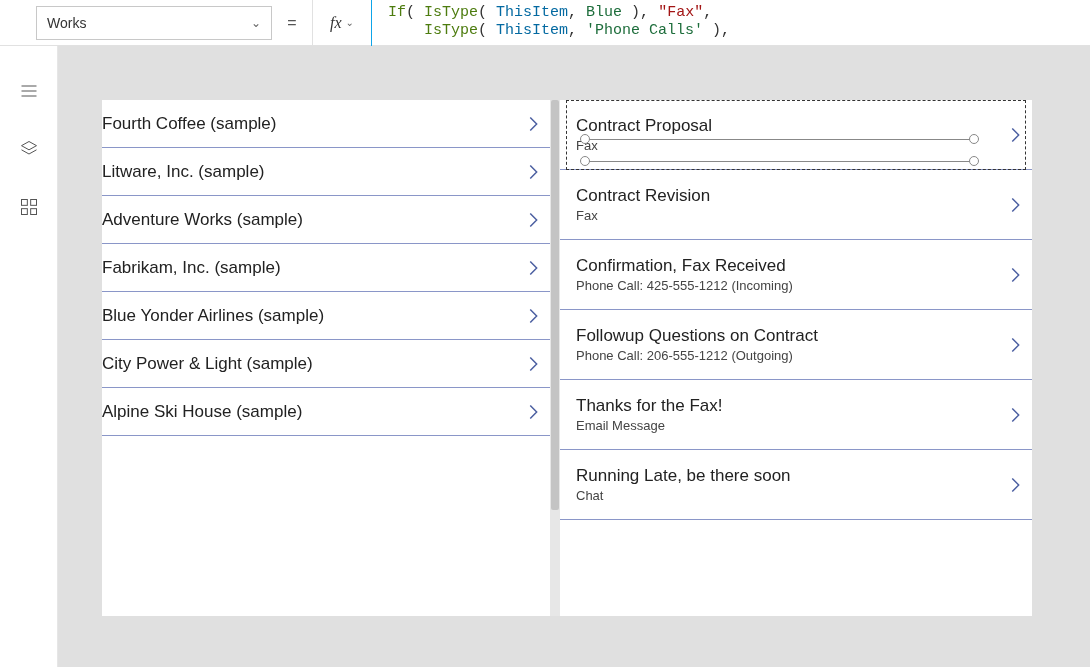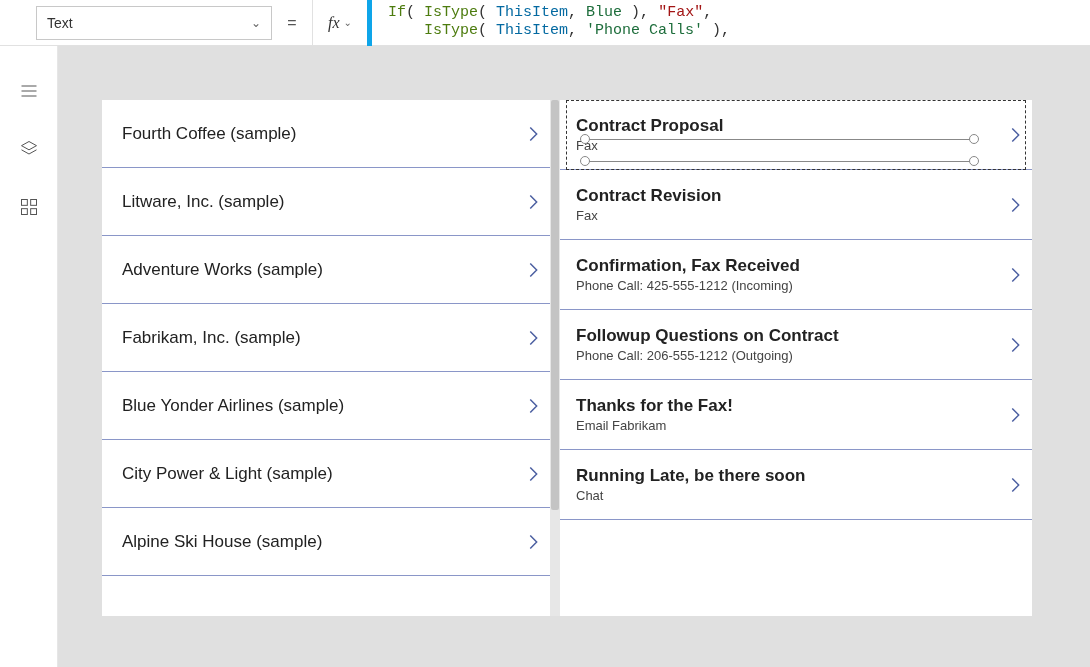--- a/index.html
+++ b/index.html
@@ -36,21 +36,21 @@
   .equals {
     width: 40px;
     text-align: center;
     font-size: 16px;
     color: #555;
   }
   .fx-box {
     width: 60px;
     height: 46px;
     border-left: 1px solid #e1e1e1;
-    border-right: 5px solid #0ea5e9;
+    border-right: 1px solid #0ea5e9;
     display: flex;
     align-items: center;
     justify-content: center;
     gap: 4px;
     color: #333;
     font-style: italic;
     font-family: "Segoe UI", serif;
   }
   .fx-box .fx { font-size: 16px; }
   .fx-box .chev { font-size: 10px; font-style: normal; color:#666;}
@@ -113,25 +113,24 @@
   }
 
   
   .gallery-left {
     width: 448px;
     border-right: 0;
     position: relative;
     background:#fff;
   }
   .gallery-left .row {
-    height: 68px;
+    height: 48px;
     border-bottom: 1px solid #8a96c8;
     display: flex;
     align-items: center;
-    padding-left: 20px;
     padding-right: 6px;
     justify-content: space-between;
     font-size: 17px;
     color: #222;
   }
   .gallery-left .row:first-child {
     border-top: none;
   }
   .chevron {
     width: 22px;
@@ -164,21 +163,21 @@
   .gr-row {
     height: 70px;
     border-bottom: 1px solid #8a96c8;
     display: flex;
     align-items: center;
     padding-left: 16px;
     padding-right: 6px;
     justify-content: space-between;
   }
   .gr-text { display:flex; flex-direction:column; gap:2px;}
-  .gr-title { font-size: 17px; color:#222; font-weight: 700; }
+  .gr-title { font-size: 17px; color:#222; font-weight: 400; }
   .gr-sub { font-size: 13px; color:#444; }
   .gr-row .chevron svg { stroke: #4a5ea0; }
 
   
   .selected-outline {
     position: absolute;
     left: 6px;
     top: 0;
     right: 6px;
     height: 70px;
@@ -204,21 +203,21 @@
   .sel-handle.h1 { left:13px;  top:33px; }
   .sel-handle.h2 { left:402px; top:33px; }
   .sel-handle.h3 { left:13px;  top:55px; }
   .sel-handle.h4 { left:402px; top:55px; }
 </style>
 </head>
 <body>
 
 <div class="topbar">
   <div class="property-select">
-    <span>Text</span>
+    <span>Works</span>
     <span class="chev">⌄</span>
   </div>
   <div class="equals">=</div>
   <div class="fx-box">
     <span class="fx">fx</span>
     <span class="chev">⌄</span>
   </div>
   <div class="formula" id="formula"><span class="tok-fn">If</span><span class="tok-pun">( </span><span class="tok-fn">IsType</span><span class="tok-pun">( </span><span class="tok-kw">ThisItem</span><span class="tok-pun">, </span><span class="tok-type">Blue</span><span class="tok-pun"> ), </span><span class="tok-str">"Fax"</span><span class="tok-pun">,</span>
 <span class="tok-pun">    </span><span class="tok-fn">IsType</span><span class="tok-pun">( </span><span class="tok-kw">ThisItem</span><span class="tok-pun">, </span><span class="tok-type">'Phone Calls'</span><span class="tok-pun"> ),</span></div>
 </div>
@@ -333,21 +332,21 @@
               <div class="gr-title">Followup Questions on Contract</div>
               <div class="gr-sub">Phone Call: 206-555-1212 (Outgoing)</div>
             </div>
             <span class="chevron"><svg viewBox="0 0 24 24">
                 <polyline points="9,5 16,12 9,19"></polyline>
               </svg></span>
           </div>
           <div class="gr-row">
             <div class="gr-text">
               <div class="gr-title">Thanks for the Fax!</div>
-              <div class="gr-sub">Email Fabrikam</div>
+              <div class="gr-sub">Email Message</div>
             </div>
             <span class="chevron"><svg viewBox="0 0 24 24">
                 <polyline points="9,5 16,12 9,19"></polyline>
               </svg></span>
           </div>
           <div class="gr-row">
             <div class="gr-text">
               <div class="gr-title">Running Late, be there soon</div>
               <div class="gr-sub">Chat</div>
             </div>

